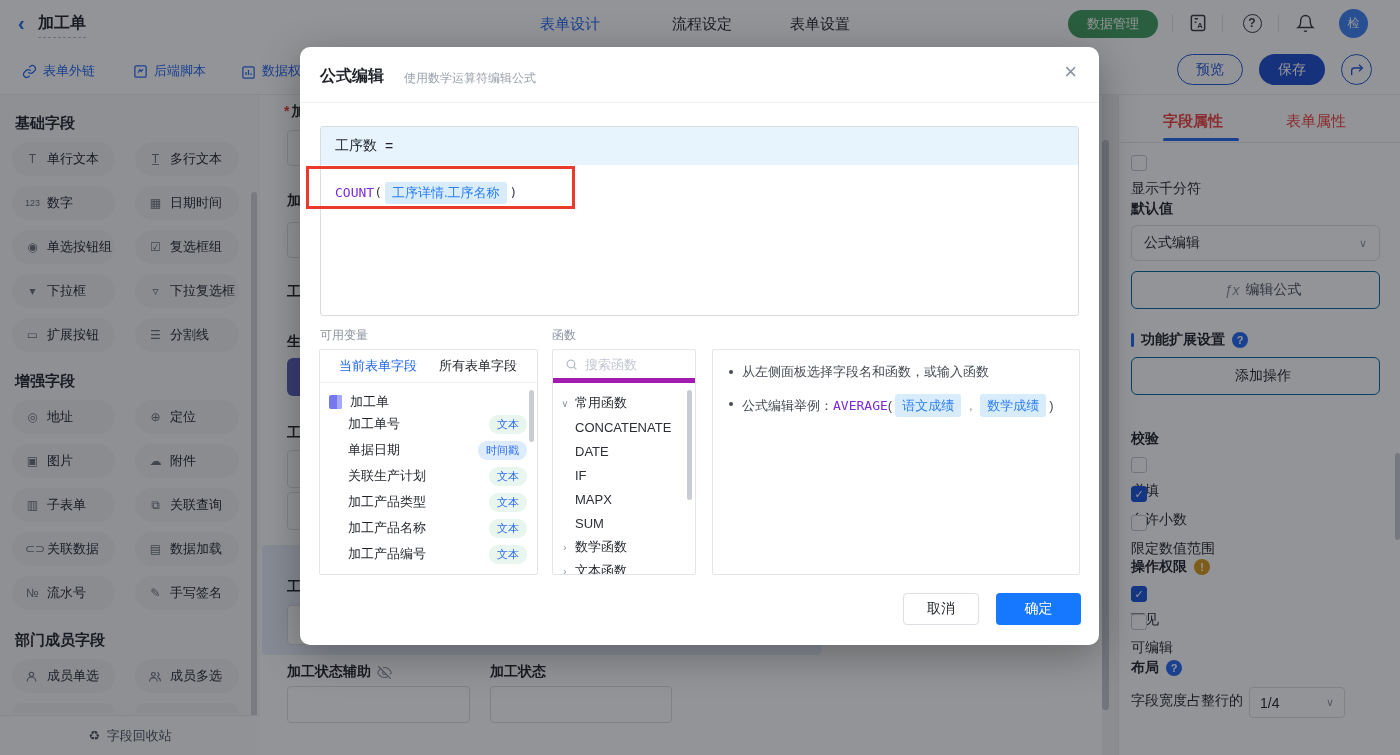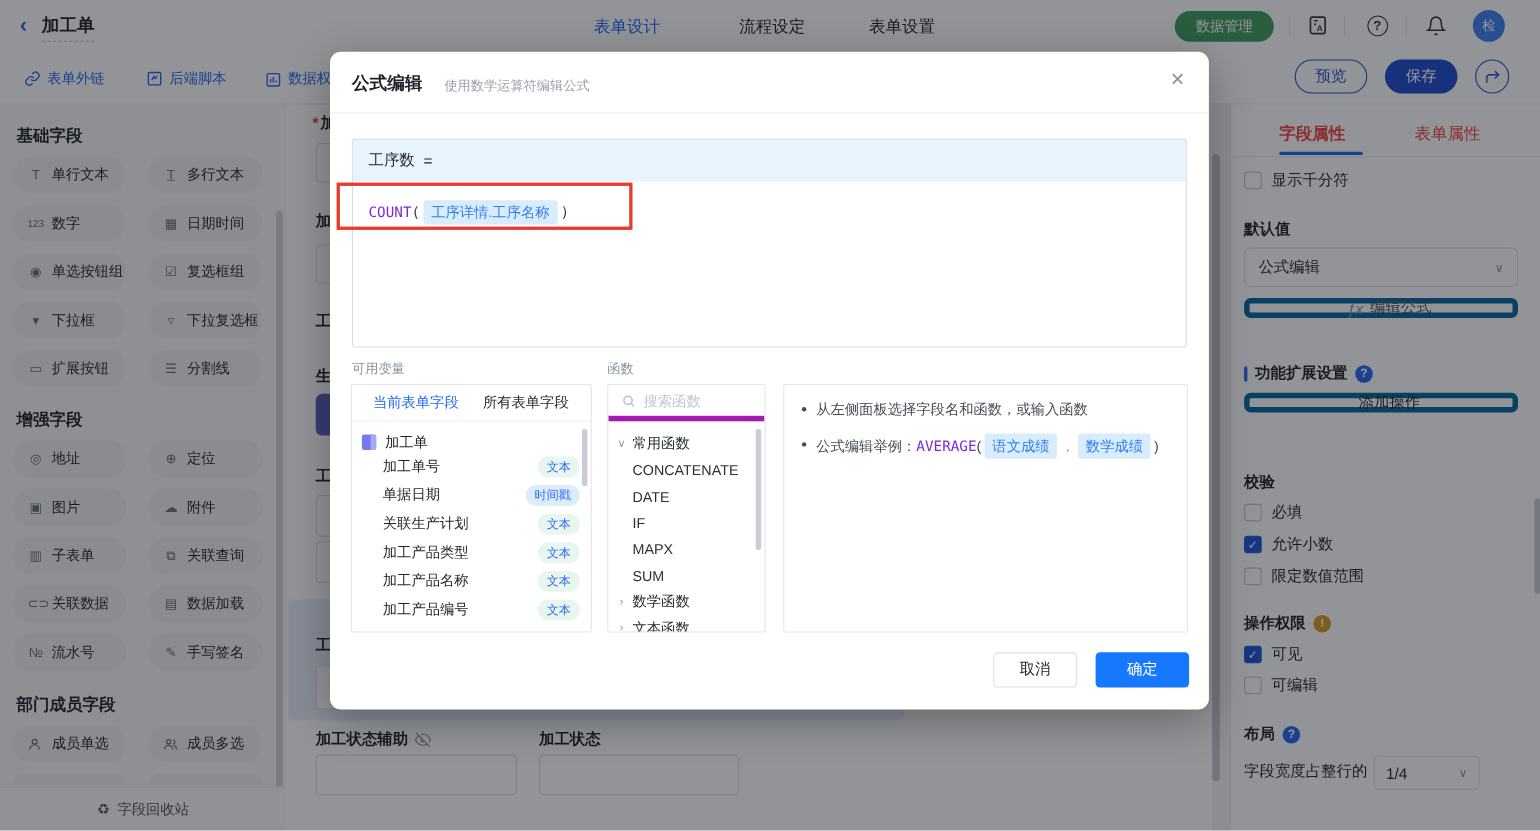--- a/index.html
+++ b/index.html
@@ -50,25 +50,25 @@
   .canvas-scroll { position:absolute; left:1102px; top:140px; width:7px; height:570px; border-radius:4px; background:#c4c6cc; z-index:1; }
 
   
   .props { position:absolute; left:1118px; top:95px; width:282px; height:660px; background:#fff; border-left:1px solid #e8eaee; z-index:1; }
   .ptab { position:absolute; top:17px; font-size:15px; color:#ef4444; cursor:pointer; }
   .ptab.active { color:#ef4444; font-weight:600; }
   .ptab-underline { position:absolute; left:44px; top:43px; width:76px; height:3px; background:#2468f2; border-radius:2px; }
   .ptab-div { position:absolute; left:0; top:47px; width:282px; height:1px; background:#e8eaee; }
   .cb { width:16px; height:16px; border:1px solid #c3c8d0; border-radius:3px; background:#fff; display:inline-flex; align-items:center; justify-content:center; flex:0 0 16px; cursor:pointer; }
   .cb.on { background:#1a56db; border-color:#1a56db; color:#fff; font-size:11px; font-weight:700; }
-  .cb-row { position:absolute; left:12px; display:flex; align-items:center; gap:9px; font-size:14px; color:#1f2329; }
+  .cb-row { position:absolute; left:12px; display:flex; align-items:flex-start; gap:9px; font-size:14px; color:#1f2329;flex-direction:column; }
   .plabel { position:absolute; left:12px; font-size:14px; font-weight:700; color:#1f2329; display:flex; align-items:center; gap:7px; }
   .pselect { position:absolute; left:12px; width:249px; height:36px; border:1px solid #dcdfe3; border-radius:6px; background:#fff; display:flex; align-items:center; padding:0 12px; font-size:14px; color:#1f2329; cursor:pointer; }
   .pselect .chev { margin-left:auto; color:#8f959e; font-size:11px; }
-  .pbtn { position:absolute; left:12px; width:249px; height:18px; border:5px solid #0369a1; border-radius:6px; background:#fff; display:flex; align-items:center; justify-content:center; gap:6px; font-size:14px; color:#4e5461; cursor:pointer;padding-left:15px; }
+  .pbtn { position:absolute; left:12px; width:249px; height:38px; border:1px solid #0369a1; border-radius:6px; background:#fff; display:flex; align-items:center; justify-content:center; gap:6px; font-size:14px; color:#4e5461; cursor:pointer;padding-left:15px; }
   .bluebar { width:3px; height:14px; background:#2468f2; border-radius:2px; display:inline-block; }
   .qmark { width:16px; height:16px; border-radius:50%; background:#2468f2; color:#fff; font-size:11px; font-weight:700; display:inline-flex; align-items:center; justify-content:center; }
   .warnmark { width:16px; height:16px; border-radius:50%; background:#d99b1c; color:#fff; font-size:11px; font-weight:700; display:inline-flex; align-items:center; justify-content:center; }
   .props-scroll { position:absolute; left:276px; top:358px; width:5px; height:87px; border-radius:3px; background:#c9cdd3; }
   .layout-select { position:absolute; left:130px; top:592px; width:96px; height:31px; border:1px solid #dcdfe3; border-radius:4px; display:flex; align-items:center; padding:0 10px; font-size:14px; color:#1f2329; cursor:pointer; }
   .layout-select .chev { margin-left:auto; color:#8f959e; font-size:11px; }
 
   
   .overlay { position:absolute; left:0; top:0; width:1400px; height:755px; background:rgba(15,18,25,0.45); z-index:10; }
   .modal { position:absolute; left:300px; top:47px; width:799px; height:598px; background:#fff; border-radius:10px; box-shadow:0 10px 40px rgba(0,0,0,.3); z-index:20; }

